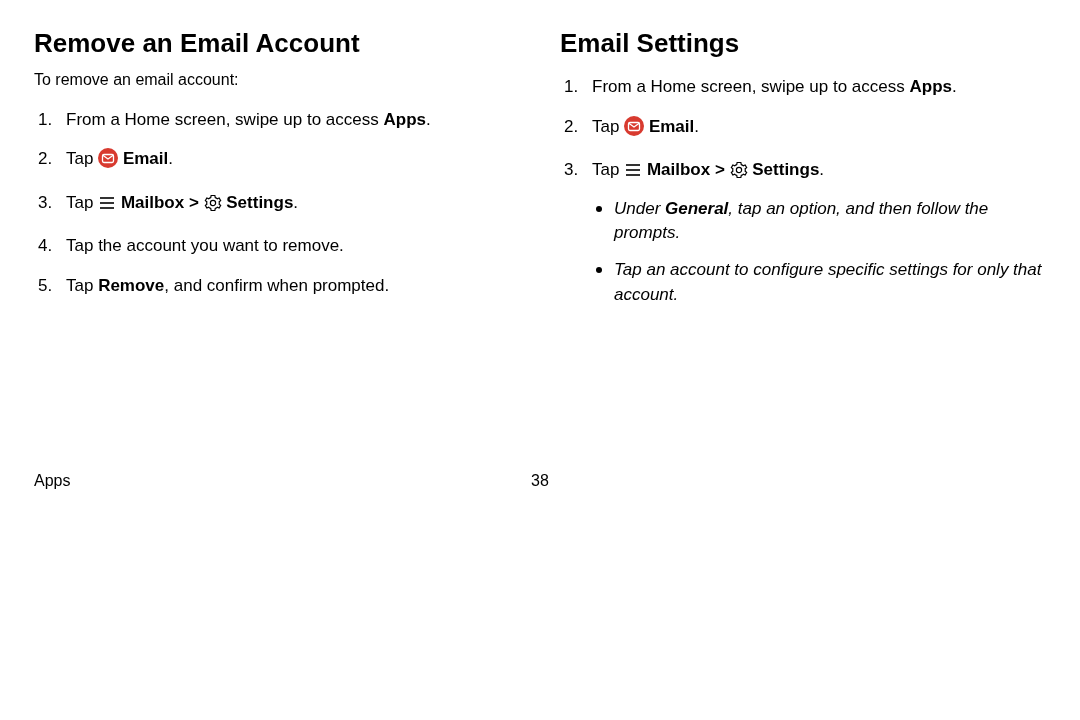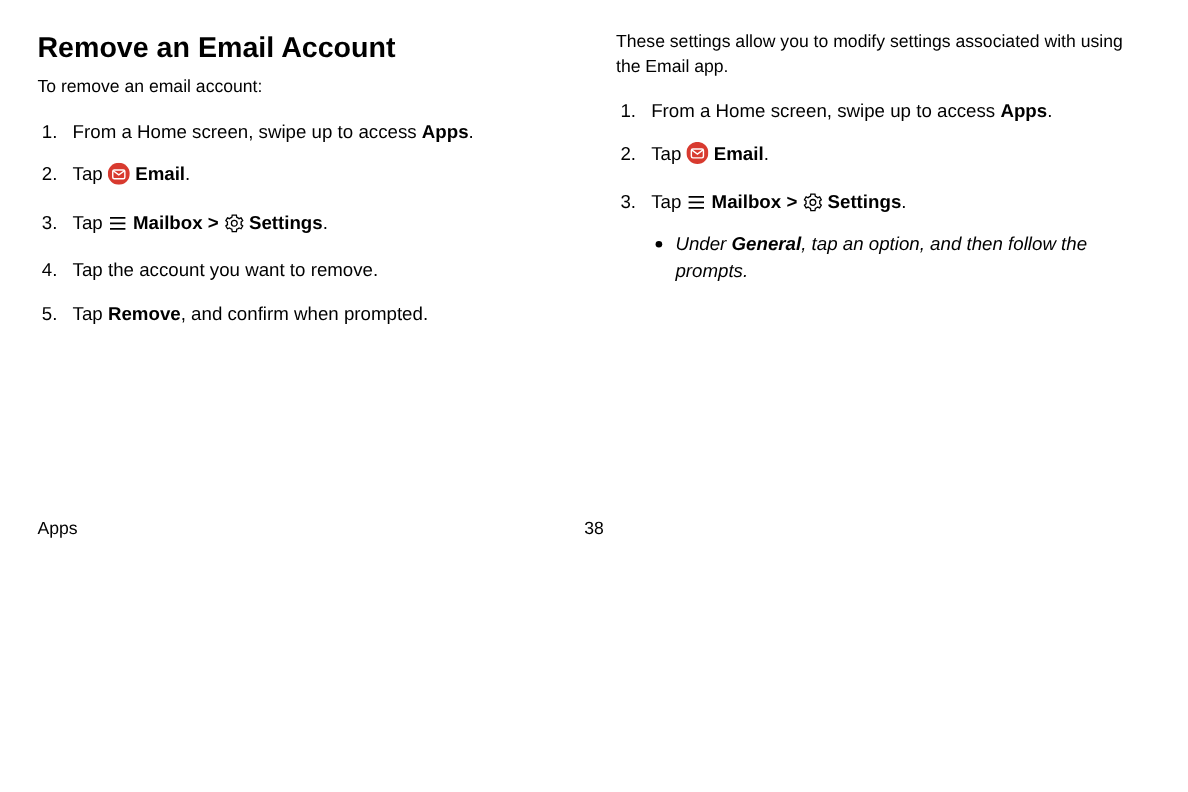--- a/index.html
+++ b/index.html
@@ -72,21 +72,21 @@
           <span> </span><span class="b">Settings</span><span>.</span>
         </li>
         <li>Tap the account you want to remove.</li>
         <li>
           <span>Tap </span><span class="b">Remove</span><span>, and confirm when prompted.</span>
         </li>
       </ol>
     </div>
 
     <div class="col">
-      <p class="intro">These settings allow you to modify settings associated with using the Email app.</p>
+      <h2>Email Settings</h2>
       <ol class="steps">
         <li>
           <span>From a Home screen, swipe up to access </span><span class="b">Apps</span><span>.</span>
         </li>
         <li>
           <span>Tap </span><span class="icn"><svg width="20" height="20" viewBox="0 0 20 20">
                 <circle cx="10" cy="10" r="10" fill="#d83a2f"></circle>
                 <rect x="4.5" y="6.5" width="11" height="8" rx="1.4" fill="none" stroke="#fff" stroke-width="1.3"></rect>
                 <path d="M4.8 7.2 L10 11 L15.2 7.2" fill="none" stroke="#fff" stroke-width="1.3"></path>
               </svg></span>
@@ -99,20 +99,21 @@
                 <line x1="2" y1="14" x2="16" y2="14" stroke="#000" stroke-width="1.6"></line>
               </svg></span>
           <span> </span><span class="b">Mailbox</span><span class="b"> &gt; </span><span class="icn"><svg width="18" height="18" viewBox="0 0 24 24">
                 <path fill="none" stroke="#000" stroke-width="1.6" d="M12 8.5a3.5 3.5 0 1 0 0 7 3.5 3.5 0 0 0 0-7zm8.4 3.5c0-.6-.1-1.1-.2-1.6l2-1.6-2-3.4-2.4 1a8 8 0 0 0-2.8-1.6L14.5 2h-5l-.5 2.8a8 8 0 0 0-2.8 1.6l-2.4-1-2 3.4 2 1.6c-.1.5-.2 1-.2 1.6s.1 1.1.2 1.6l-2 1.6 2 3.4 2.4-1a8 8 0 0 0 2.8 1.6L9.5 22h5l.5-2.8a8 8 0 0 0 2.8-1.6l2.4 1 2-3.4-2-1.6c.1-.5.2-1 .2-1.6z"></path>
               </svg></span>
           <span> </span><span class="b">Settings</span><span>.</span>
           <ul class="sub">
             <li>
               <span>Under </span><span class="b">General</span><span>, tap an option, and then follow the prompts.</span>
             </li>
+            <li>Tap an account to configure specific settings for only that account.</li>
           </ul>
         </li>
       </ol>
     </div>
 
   </div>
 
   <div class="footer">
     <span class="section-name">Apps</span>
     <span class="page-num">38</span>

